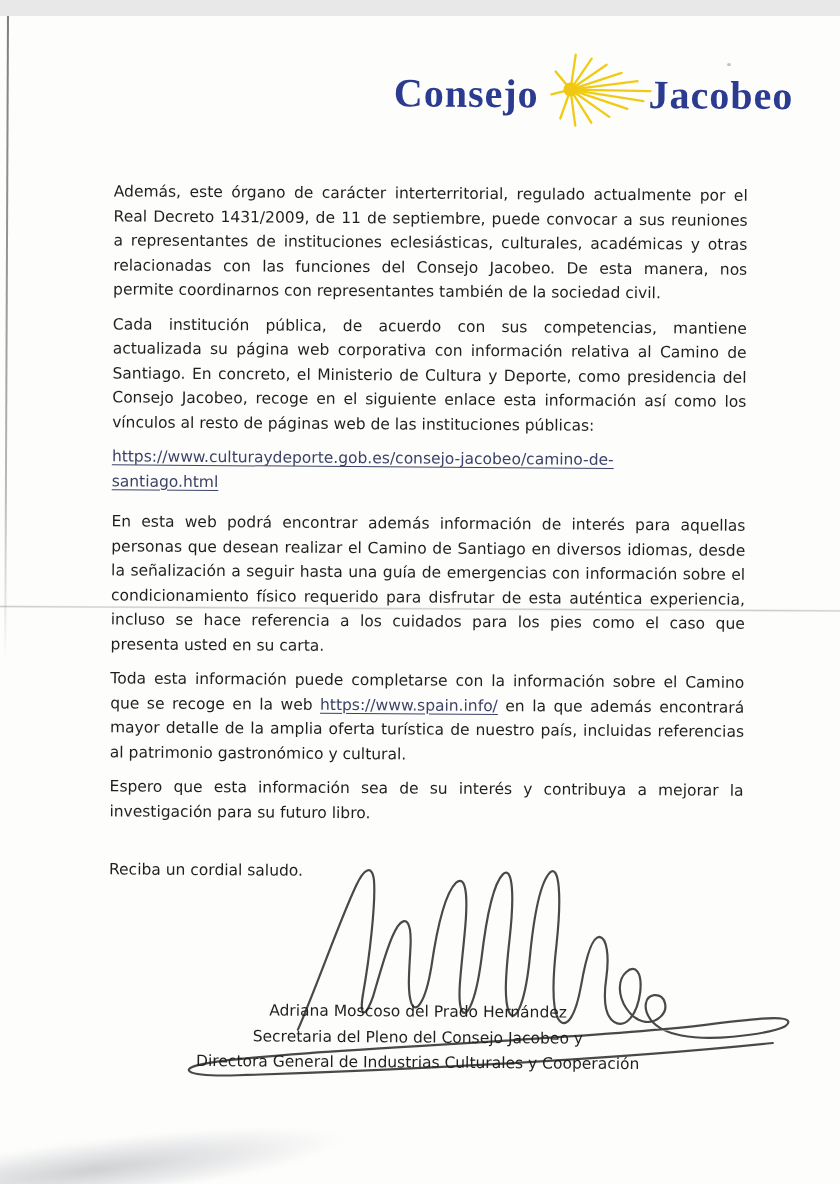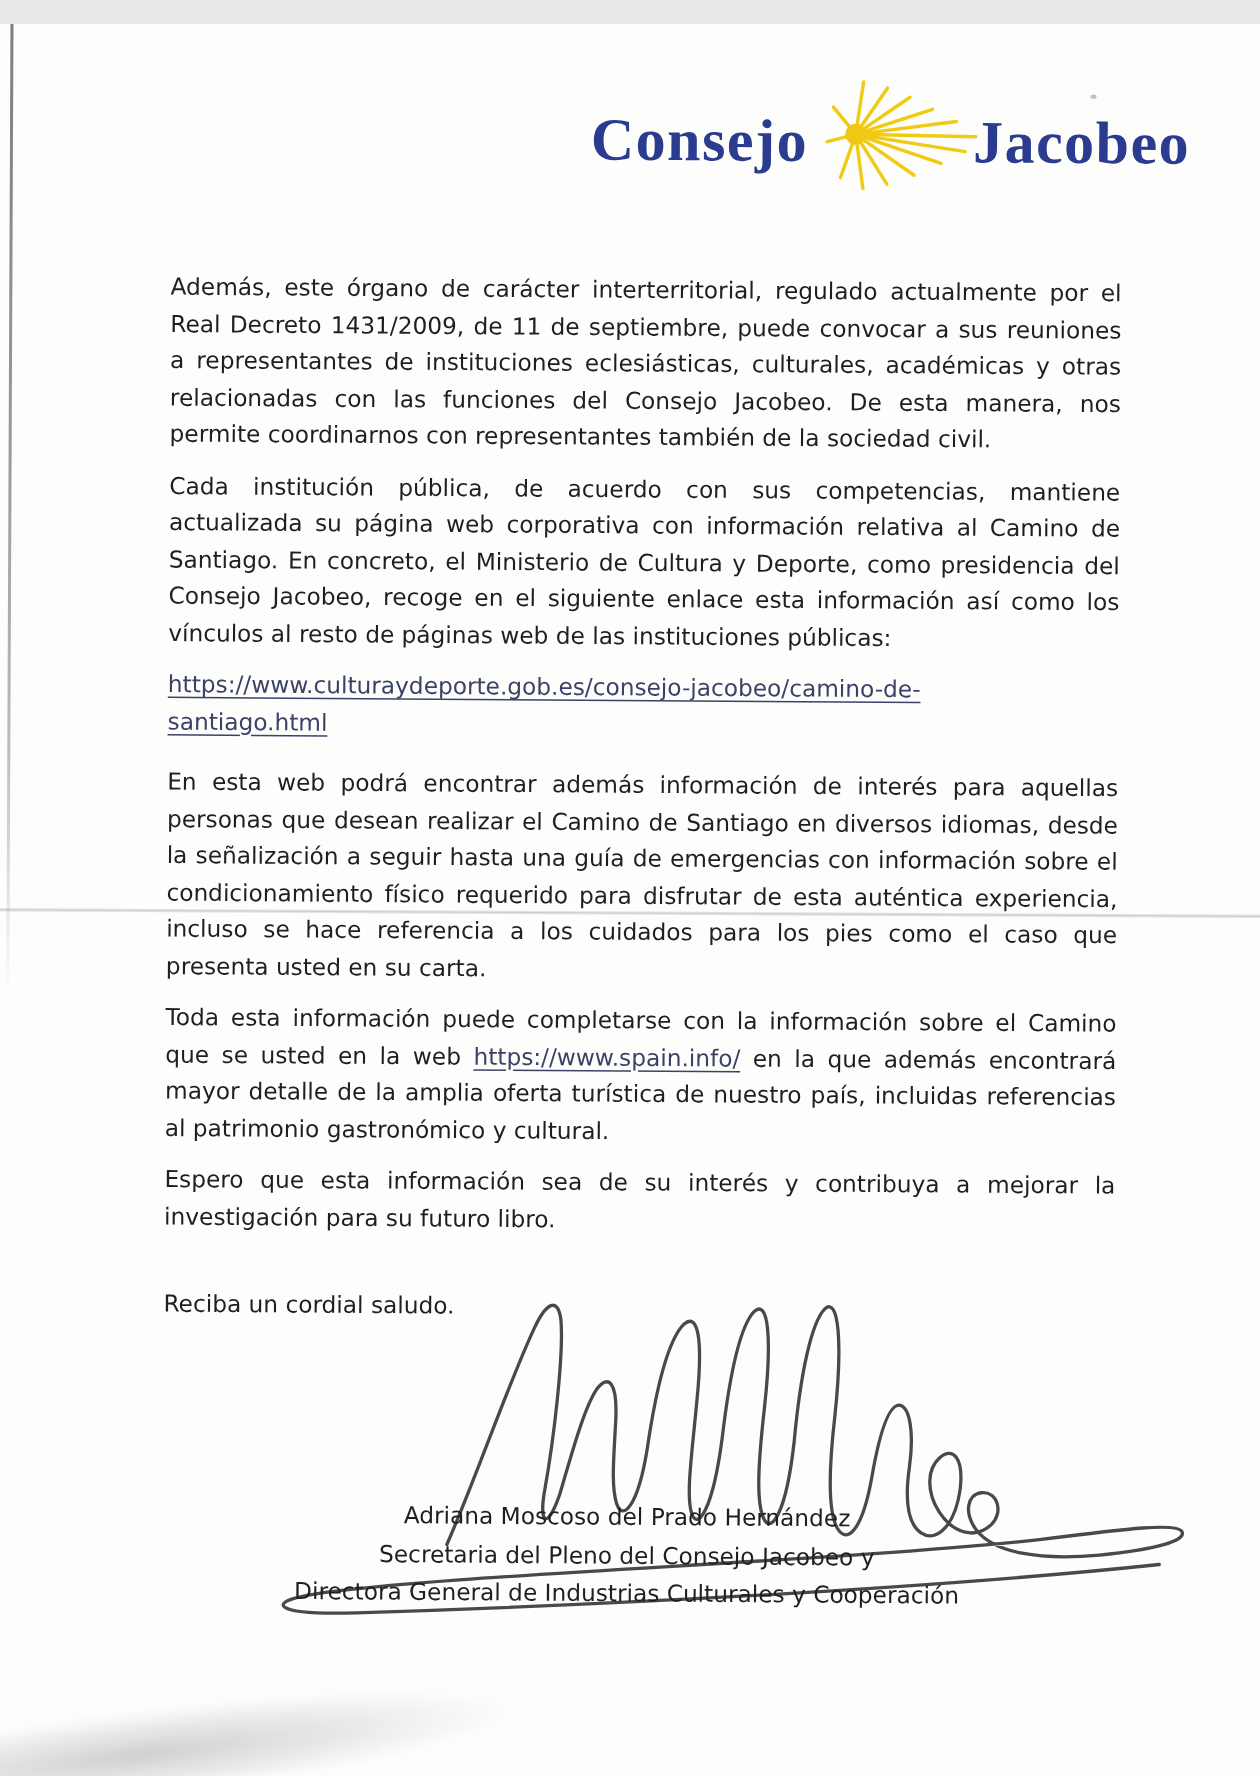--- a/index.html
+++ b/index.html
@@ -106,21 +106,21 @@
       <span class="logo-word">Jacobeo</span>
     </header>
 
     <main class="letter-body">
       <p>Además, este órgano de carácter interterritorial, regulado actualmente por el Real Decreto 1431/2009, de 11 de septiembre, puede convocar a sus reuniones a representantes de instituciones eclesiásticas, culturales, académicas y otras relacionadas con las funciones del Consejo Jacobeo. De esta manera, nos permite coordinarnos con representantes también de la sociedad civil.</p>
       <p>Cada institución pública, de acuerdo con sus competencias, mantiene actualizada su página web corporativa con información relativa al Camino de Santiago. En concreto, el Ministerio de Cultura y Deporte, como presidencia del Consejo Jacobeo, recoge en el siguiente enlace esta información así como los vínculos al resto de páginas web de las instituciones públicas:</p>
       <p class="link-block">
         <a class="doc-link" href="#"><span>https://www.culturaydeporte.gob.es/consejo-jacobeo/camino-de-</span><span>santiago.html</span></a>
       </p>
       <p>En esta web podrá encontrar además información de interés para aquellas personas que desean realizar el Camino de Santiago en diversos idiomas, desde la señalización a seguir hasta una guía de emergencias con información sobre el condicionamiento físico requerido para disfrutar de esta auténtica experiencia, incluso se hace referencia a los cuidados para los pies como el caso que presenta usted en su carta.</p>
-      <p><span>Toda esta información puede completarse con la información sobre el Camino que se usted en la web </span><a class="doc-link" href="#">https://www.spain.info/</a><span> en la que además encontrará mayor detalle de la amplia oferta turística de nuestro país, incluidas referencias al patrimonio gastronómico y cultural.</span></p>
+      <p><span>Toda esta información puede completarse con la información sobre el Camino que se recoge en la web </span><a class="doc-link" href="#">https://www.spain.info/</a><span> en la que además encontrará mayor detalle de la amplia oferta turística de nuestro país, incluidas referencias al patrimonio gastronómico y cultural.</span></p>
       <p>Espero que esta información sea de su interés y contribuya a mejorar la investigación para su futuro libro.</p>
       <p class="closing">Reciba un cordial saludo.</p>
     </main>
 
     <svg class="sig-svg" viewBox="150 838 660 235">
       <g fill="none" stroke="#3a3a3a" stroke-width="2.2" stroke-linecap="round" stroke-linejoin="round" opacity="0.92">
         <path d="M305,1012
           C325,965 345,905 362,868
           C370,850 378,846 380,862
           C382,885 376,940 370,975

